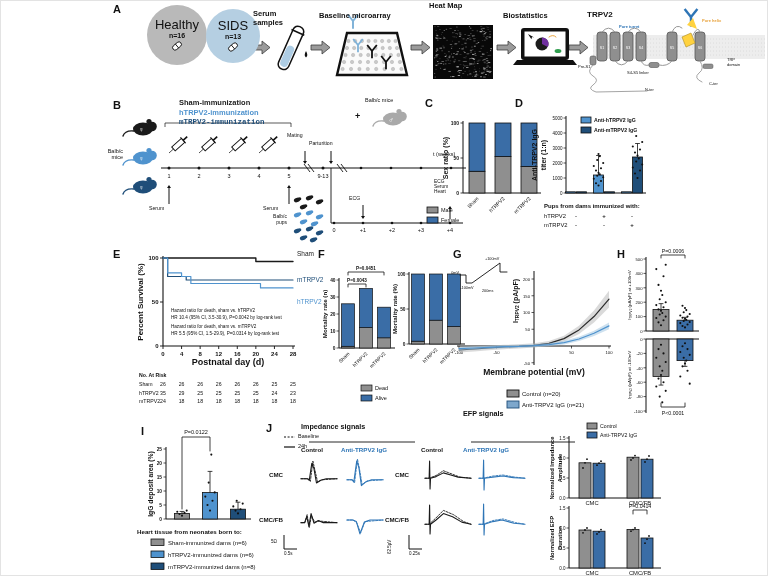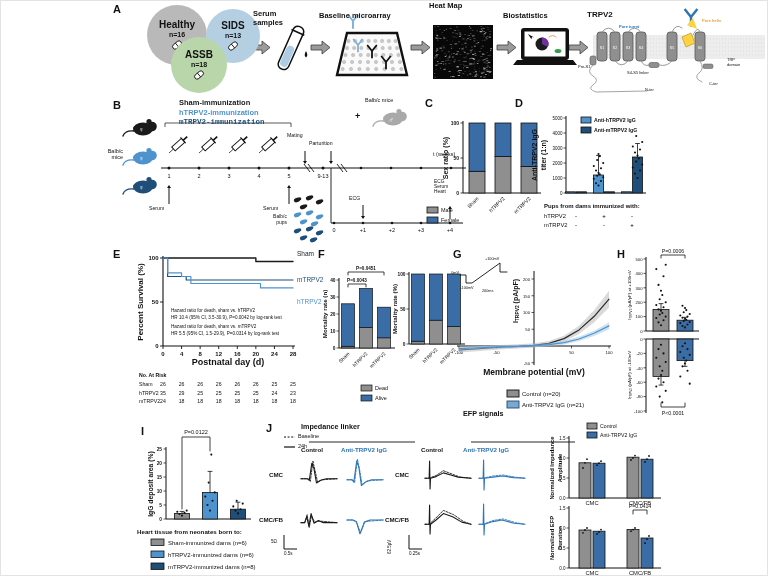--- a/index.html
+++ b/index.html
@@ -6,21 +6,21 @@
 #canvas{position:relative;width:768px;height:576px;background:#fff;overflow:hidden;border:1px solid #e3e3e3;box-sizing:border-box}
 .abs{position:absolute}
 .plabel{font-weight:bold;font-size:11px}
 .ctr{text-align:left}
 .rgt{text-align:right}
 .pre{white-space:pre-line}
 .b{font-weight:bold}
 .f75{font-size:7.5px}.f72{font-size:7.2px}.f62{font-size:6.2px}.f55{font-size:5.5px}.f52{font-size:5.2px}.f50{font-size:5px}.f48{font-size:4.8px}.f45{font-size:4.5px}.f40{font-size:4px}.f80{font-size:8px}
 .blue{color:#2e75b6}
 .circle{border-radius:50%;display:flex;flex-direction:column;align-items:center;justify-content:center;line-height:1.15}
-.cname{font-size:10px;font-weight:bold}.cn{font-size:7px;font-weight:bold}
+.cname{font-size:13px;font-weight:normal}.cn{font-size:7px;font-weight:bold}
 .orange{color:#e8a33d}.turq{color:#2e75b6}
 </style>
 </head>
 <body>
 
 <div id="canvas">
   <svg id="fig" class="abs" width="768" height="576" style="left:0;top:0">
       <g>
         <polygon points="250,44 261,44 261,40 269,46.5 261,53 261,49 250,49" fill="#9b9b9b" stroke="#3d3d3d" stroke-width="0.8"></polygon>
         <polygon points="310,44 321,44 321,40 329,46.5 321,53 321,49 310,49" fill="#9b9b9b" stroke="#3d3d3d" stroke-width="0.8"></polygon>
@@ -1039,30 +1039,20 @@
   <div class="abs circle" id="circ-sids" style="left: 205px; top: 8px; width: 54px; height: 54px; background: rgb(181, 207, 226); align-items: center;">
     <div class="cname">SIDS</div>
     <div class="cn">n=13</div>
     <svg width="16" height="12">
         <g transform="rotate(-40 8 6)">
           <rect x="3" y="3.5" width="10" height="5" rx="2.5" fill="#fff" stroke="#111" stroke-width="0.9"></rect>
           <line x1="8" y1="3.5" x2="8" y2="8.5" stroke="#111" stroke-width="0.9"></line>
         </g>
       </svg>
   </div>
-  <div class="abs circle" id="circ-assb" style="left: 170px; top: 36px; width: 56px; height: 56px; background: rgb(184, 214, 170);">
-    <div class="cname">ASSB</div>
-    <div class="cn">n=18</div>
-    <svg width="16" height="12">
-        <g transform="rotate(-40 8 6)">
-          <rect x="3" y="3.5" width="10" height="5" rx="2.5" fill="#fff" stroke="#111" stroke-width="0.9"></rect>
-          <line x1="8" y1="3.5" x2="8" y2="8.5" stroke="#111" stroke-width="0.9"></line>
-        </g>
-      </svg>
-  </div>
   <div class="abs f75 b ctr pre" style="left:252px;top:8px;width:56px">Serum
 samples</div>
   <div class="abs f75 b ctr" style="left:318px;top:10px;width:100px">Baseline microarray</div>
   <div class="abs f75 b ctr" style="left:428px;top:0;width:66px">Heat Map</div>
   <div class="abs f75 b ctr" style="left:502px;top:10px;width:82px">Biostatistics</div>
   <div class="abs f80 b" style="left:586px;top:9px">TRPV2</div>
   <div class="abs f40 b turq" style="left:618px;top:23px;width:42px">Pore turret</div>
   <div class="abs f40 b orange" style="left:701px;top:17px;width:36px">Pore helix</div>
   <div class="abs f40" style="left:577px;top:63px">Pre-S1</div>
   <div class="abs f40" style="left:626px;top:69px">S4-S5 linker</div>
@@ -1085,21 +1075,21 @@
   <div class="abs f52 ctr" style="left:262px;top:204px;width:40px">Serum</div>
   <div class="abs f52 ctr" style="left:348px;top:194px;width:28px">ECG</div>
   <div class="abs f48 ctr pre" style="left:433px;top:178px;width:32px">ECG
 Serum
 Heart</div>
   <div class="abs f50 rgt pre" style="left:246px;top:212px;width:40px">Balb/c
 pups</div>
 
   <div class="abs f55" style="left:297px;top:432px">Baseline</div>
   <div class="abs f55" style="left:297px;top:442px">24h</div>
-  <div class="abs f72 b ctr" style="left:300px;top:421px;width:118px">Impedance linker</div>
+  <div class="abs f72 b ctr" style="left:300px;top:421px;width:118px">Impedance signals</div>
   <div class="abs f62 b ctr" style="left:300px;top:445px;width:42px">Control</div>
   <div class="abs f62 b ctr blue" style="left:340px;top:445px;width:78px">Anti-TRPV2 IgG</div>
   <div class="abs f62 b" style="left:268px;top:470px">CMC</div>
   <div class="abs f62 b" style="left:258px;top:515px">CMC/FB</div>
   <div class="abs f72 b ctr" style="left:462px;top:408px;width:116px">EFP signals</div>
   <div class="abs f62 b ctr" style="left:420px;top:445px;width:46px">Control</div>
   <div class="abs f62 b ctr blue" style="left:462px;top:445px;width:78px">Anti-TRPV2 IgG</div>
   <div class="abs f62 b" style="left:394px;top:470px">CMC</div>
   <div class="abs f62 b" style="left:384px;top:515px">CMC/FB</div>
   <div class="abs f45" style="left:270px;top:538px">5Ω</div>

